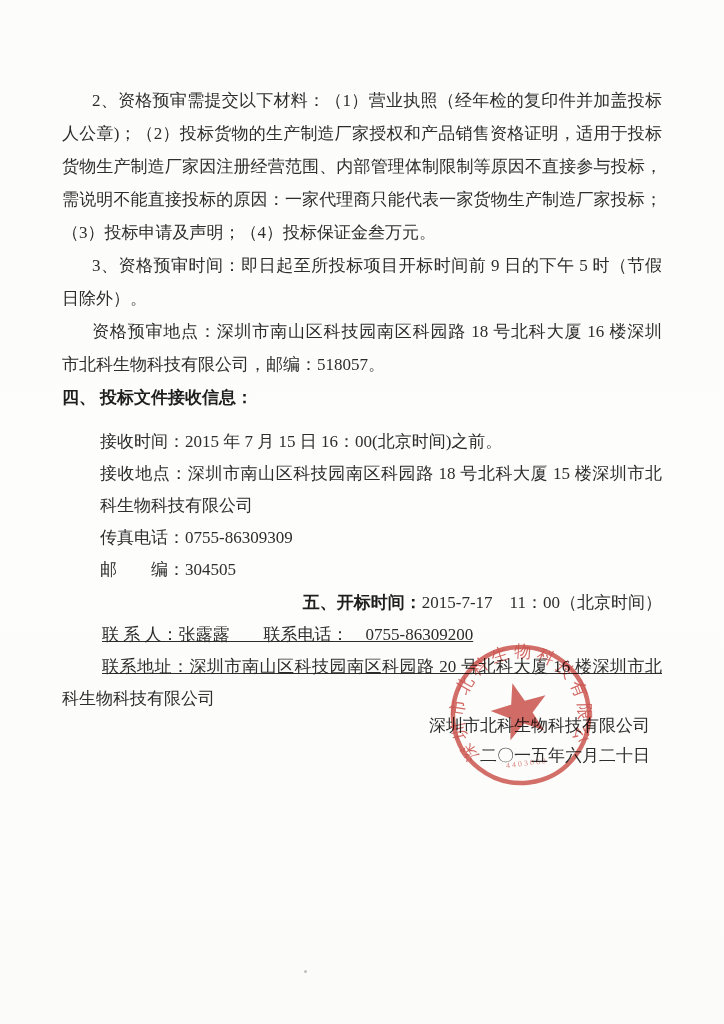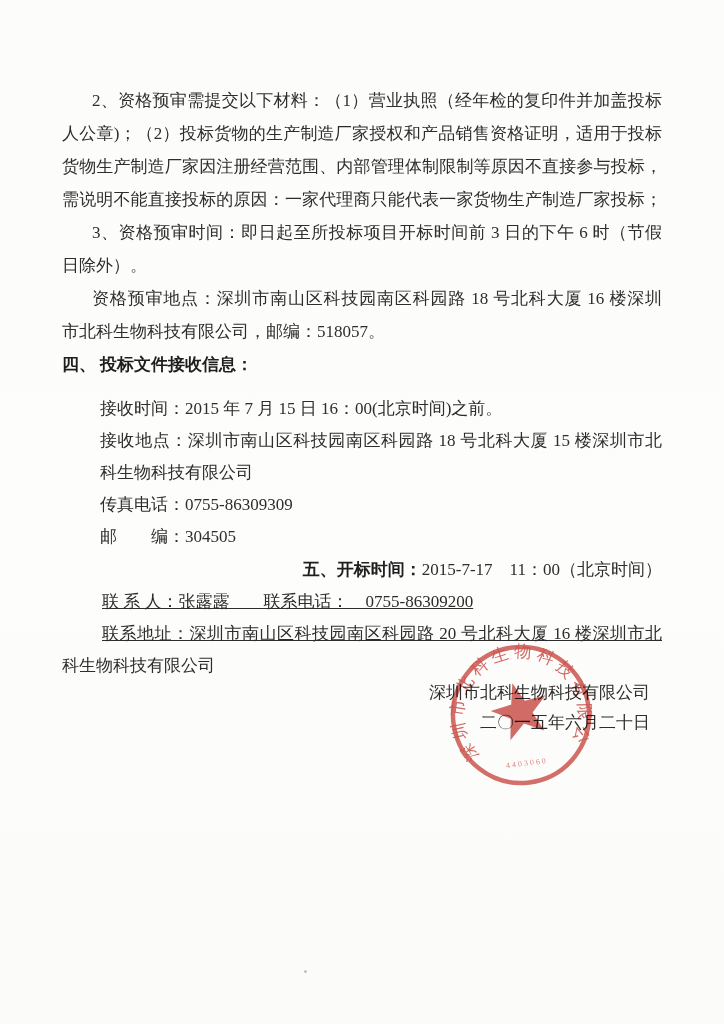--- a/index.html
+++ b/index.html
@@ -50,24 +50,25 @@
 </head>
 <body>
 
 <div class="page">
 
   <div>
     <div class="line ind fill">2、资格预审需提交以下材料：（1）营业执照（经年检的复印件并加盖投标</div>
     <div class="line fill">人公章)；（2）投标货物的生产制造厂家授权和产品销售资格证明，适用于投标</div>
     <div class="line fill">货物生产制造厂家因注册经营范围、内部管理体制限制等原因不直接参与投标，</div>
     <div class="line fill">需说明不能直接投标的原因：一家代理商只能代表一家货物生产制造厂家投标；</div>
+    <div class="line">（3）投标申请及声明；（4）投标保证金叁万元。</div>
   </div>
 
   <div>
-    <div class="line ind fill">3、资格预审时间：即日起至所投标项目开标时间前 3 日的下午 6 时（节假</div>
+    <div class="line ind fill">3、资格预审时间：即日起至所投标项目开标时间前 9 日的下午 5 时（节假</div>
     <div class="line">日除外）。</div>
   </div>
 
   <div>
     <div class="line ind fill">资格预审地点：深圳市南山区科技园南区科园路 18 号北科大厦 16 楼深圳</div>
     <div class="line">市北科生物科技有限公司，邮编：518057。</div>
   </div>
 
   <div class="line heading">
     <span class="hnum">四、</span><span class="htitle">投标文件接收信息：</span>

